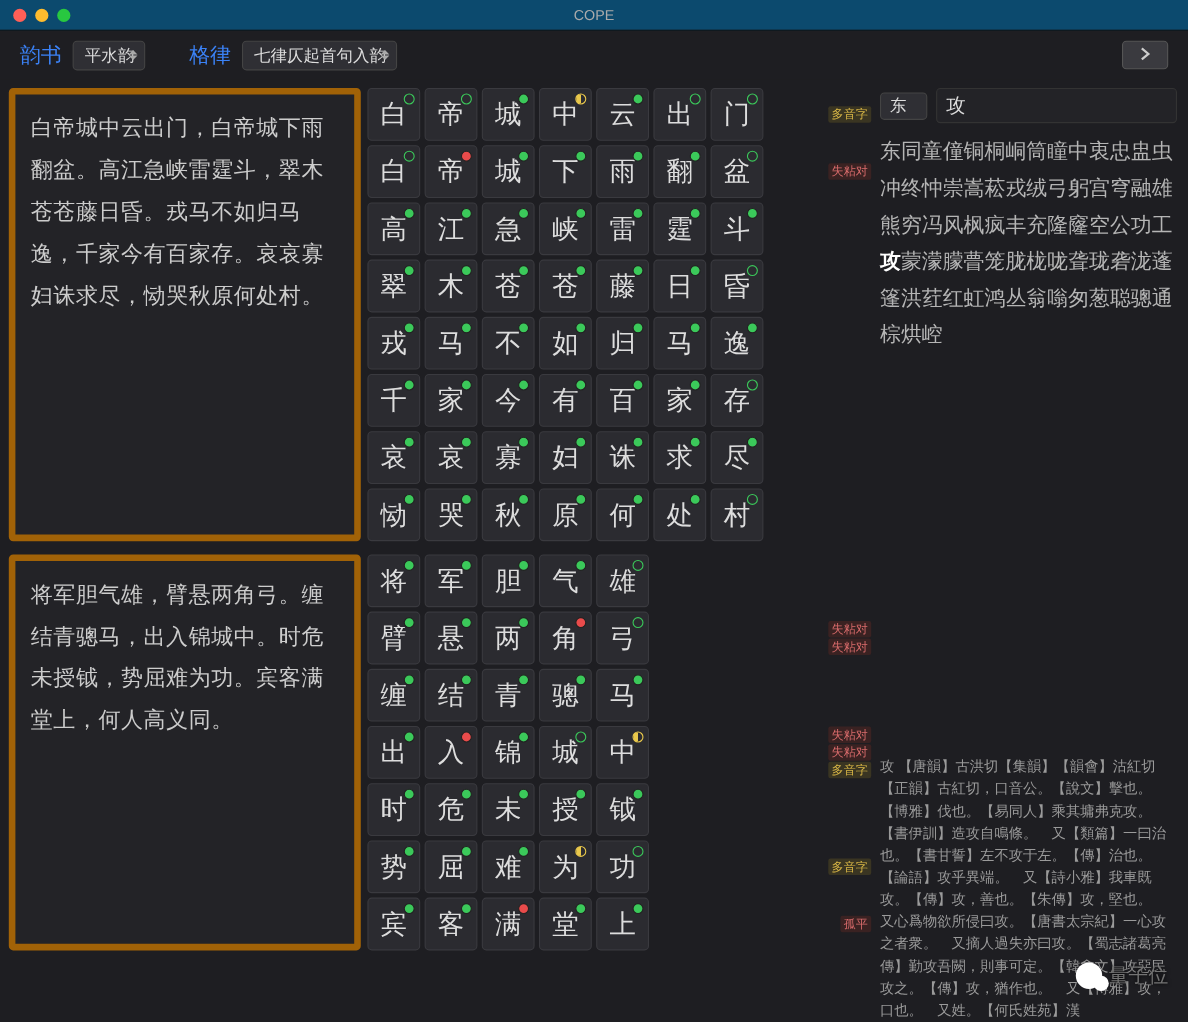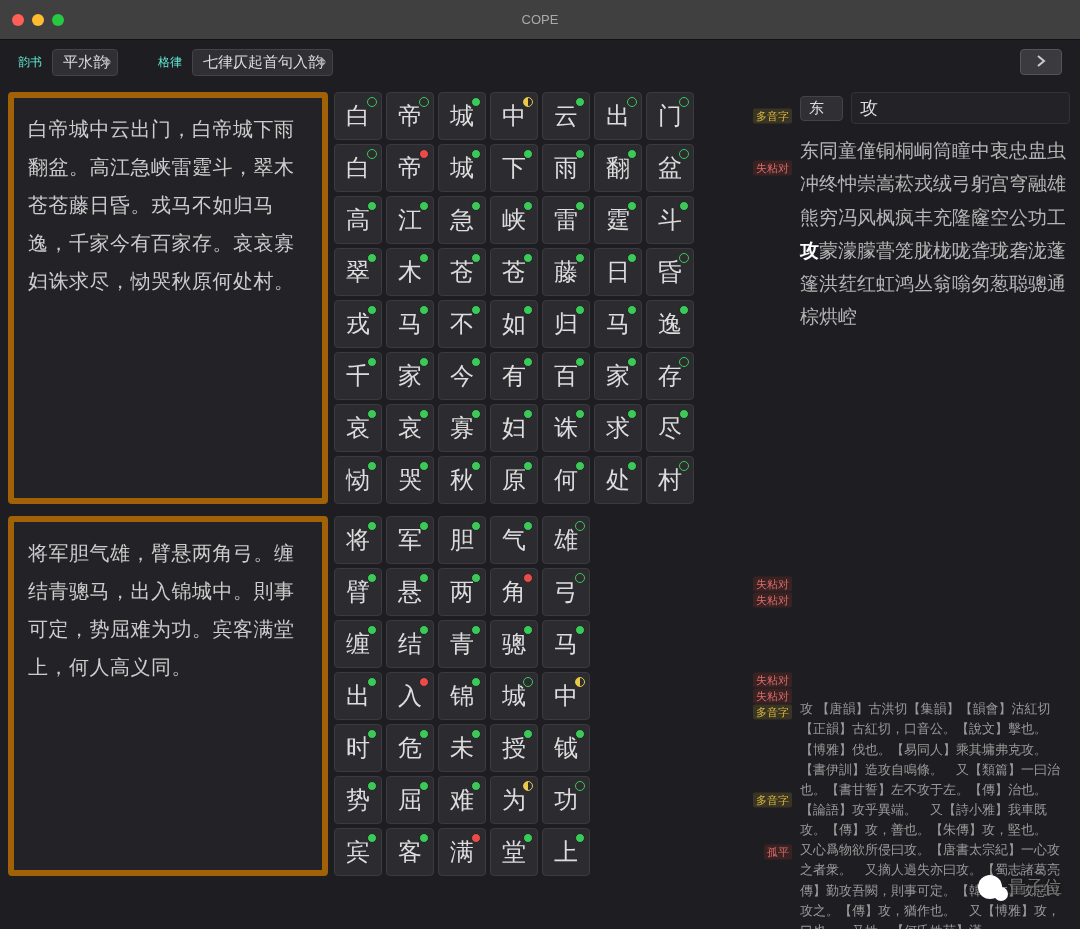--- a/index.html
+++ b/index.html
@@ -6,22 +6,22 @@
   body {
     font-family: -apple-system, "PingFang SC", "Hiragino Sans GB", sans-serif;
     background: #1e1e22;
     color: #ccc;
     width: 1080px;
     height: 929px;
     overflow: hidden;
     position: relative;
   }
   .titlebar {
-    height: 40px;
-    background: #404040;
+    height: 28px;
+    background: #0c4a6e;
     display: flex;
     align-items: center;
     position: relative;
     border-bottom: 1px solid #111;
   }
   .traffic-lights { display: flex; gap: 8px; padding-left: 12px; }
   .tl { width: 12px; height: 12px; border-radius: 50%; }
   .tl.red { background: #ff5f57; }
   .tl.yellow { background: #febc2e; }
   .tl.green { background: #28c840; }
@@ -30,21 +30,21 @@
     font-size: 13px; color: #aaa; pointer-events: none;
   }
   .toolbar {
     height: 44px;
     display: flex;
     align-items: center;
     padding: 0 18px;
     gap: 10px;
     background: #1e1e22;
   }
-  .label { font-size: 12px; color: #5eead4; }
+  .label { font-size: 19px; color: #3b82f6; }
   .select {
     background: #2f2f34;
     border: 1px solid #444;
     color: #ddd;
     font-size: 15px;
     padding: 3px 9px 3px 10px;
     border-radius: 4px;
     position: relative;
     display: inline-flex;
     align-items: center;
@@ -256,21 +256,21 @@
             <div class="cell">哭<div class="dot green-f"></div></div>
             <div class="cell">秋<div class="dot green-f"></div></div>
             <div class="cell">原<div class="dot green-f"></div></div>
             <div class="cell">何<div class="dot green-f"></div></div>
             <div class="cell">处<div class="dot green-f"></div></div>
             <div class="cell">村<div class="dot green-o"></div></div>
           </div>
         </div>
       </div>
       <div class="poem-block">
-        <div class="poem-text">将军胆气雄，臂悬两角弓。缠结青骢马，出入锦城中。則事可定，势屈难为功。宾客满堂上，何人高义同。</div>
+        <div class="poem-text">将军胆气雄，臂悬两角弓。缠结青骢马，出入锦城中。时危未授钺，势屈难为功。宾客满堂上，何人高义同。</div>
         <div class="grid-area">
           <div class="grid-row">
             <div class="cell">将<div class="dot green-f"></div></div>
             <div class="cell">军<div class="dot green-f"></div></div>
             <div class="cell">胆<div class="dot green-f"></div></div>
             <div class="cell">气<div class="dot green-f"></div></div>
             <div class="cell">雄<div class="dot green-o"></div></div>
           </div>
           <div class="grid-row">
             <div class="cell">臂<div class="dot green-f"></div></div>

